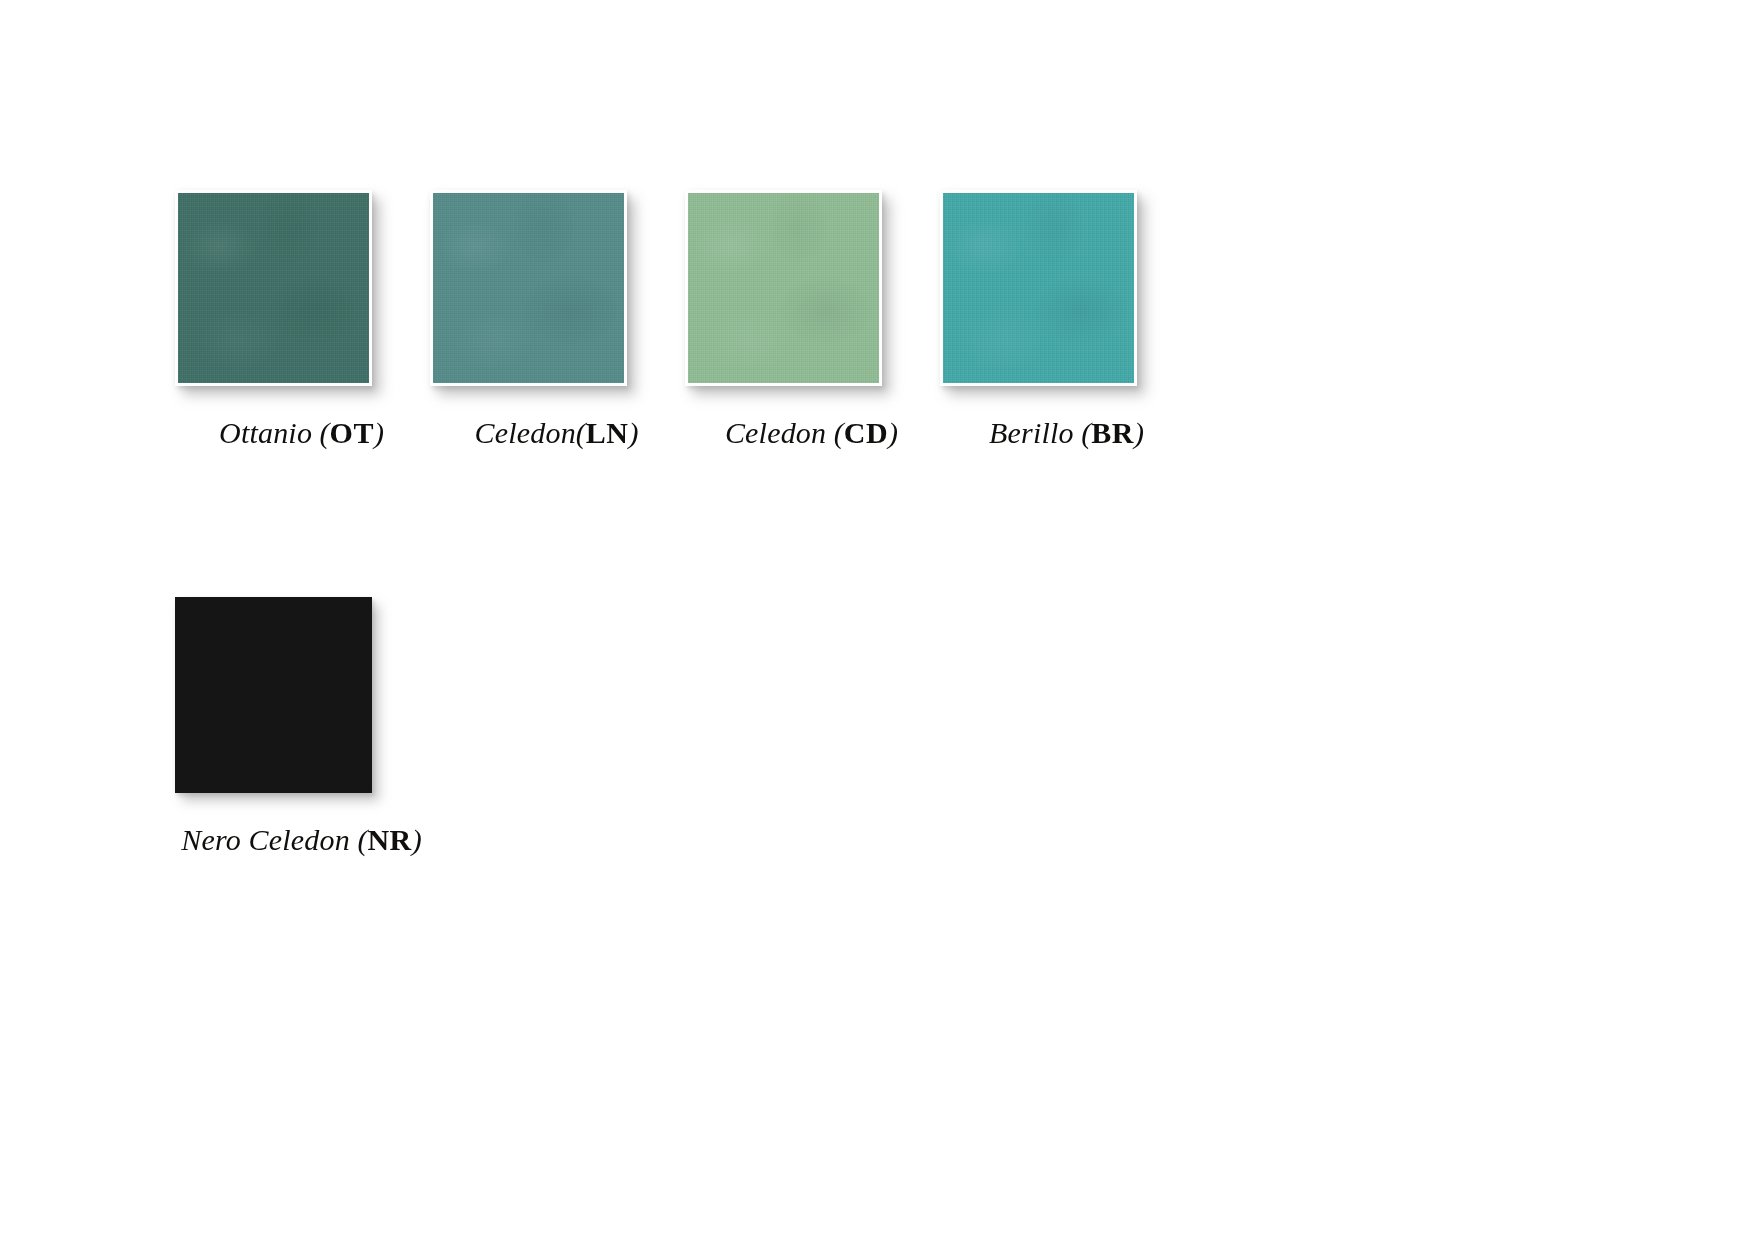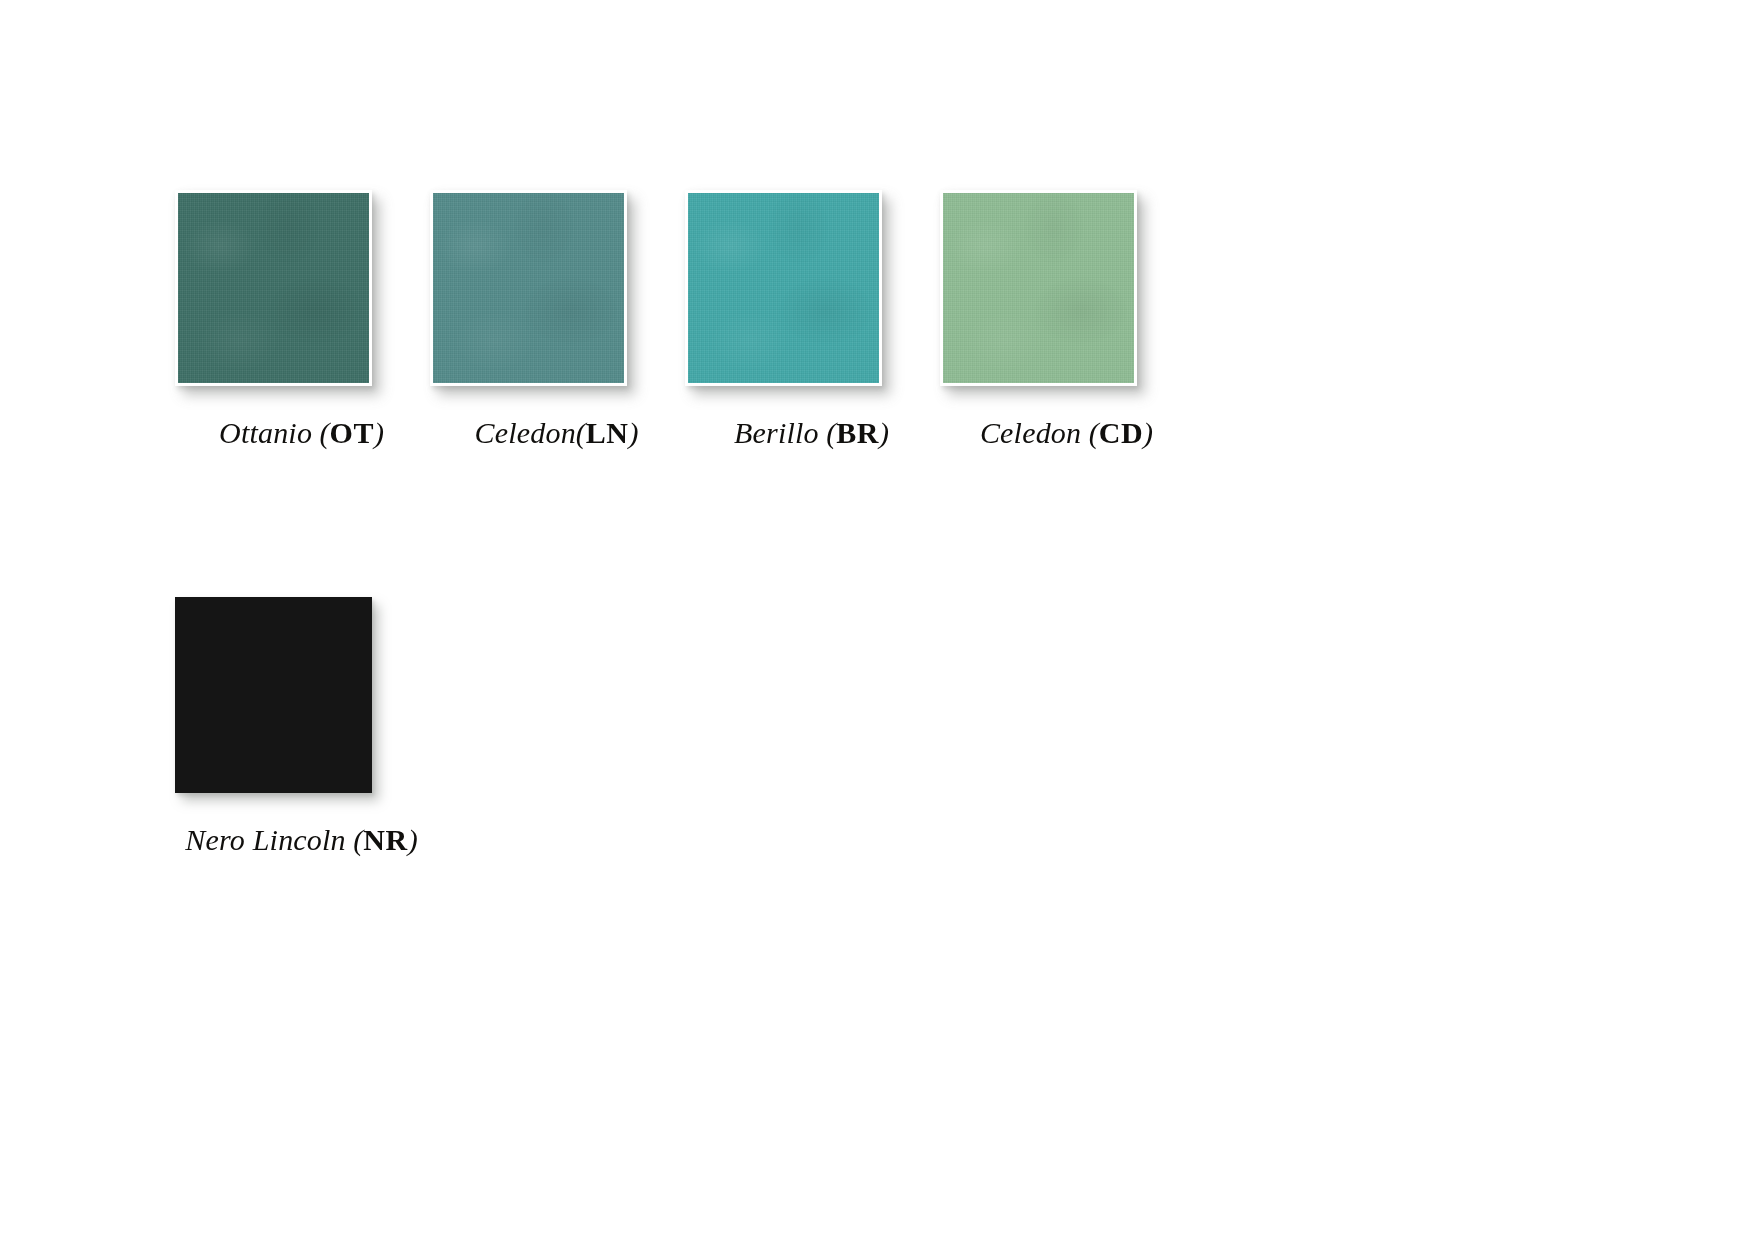--- a/index.html
+++ b/index.html
@@ -151,39 +151,39 @@
           <div class="chip-wrap">
             <div class="chip bordered" title="Lincoln(LN)" style="background-color: rgb(84, 139, 138);">
               <div class="weave"></div>
               <div class="mottle"></div>
             </div>
           </div>
           <div class="chip-label"><span class="cname">Celedon</span><span class="cgap"></span><span class="cparen">(</span><span class="ccode">LN</span><span class="cparen">)</span></div>
         </div>
         <div class="swatch-cell">
           <div class="chip-wrap">
+            <div class="chip bordered" title="Celedon (CD)" style="background-color: rgb(143, 188, 148);">
+              <div class="weave"></div>
+              <div class="mottle"></div>
+            </div>
+          </div>
+          <div class="chip-label"><span class="cname">Celedon</span><span class="cgap"> </span><span class="cparen">(</span><span class="ccode">CD</span><span class="cparen">)</span></div>
+        </div>
+        <div class="swatch-cell">
+          <div class="chip-wrap">
             <div class="chip bordered" title="Berillo (BR)" style="background-color: rgb(67, 168, 168);">
               <div class="weave"></div>
               <div class="mottle"></div>
             </div>
           </div>
           <div class="chip-label"><span class="cname">Berillo</span><span class="cgap"> </span><span class="cparen">(</span><span class="ccode">BR</span><span class="cparen">)</span></div>
         </div>
-        <div class="swatch-cell">
-          <div class="chip-wrap">
-            <div class="chip bordered" title="Celedon (CD)" style="background-color: rgb(143, 188, 148);">
-              <div class="weave"></div>
-              <div class="mottle"></div>
-            </div>
-          </div>
-          <div class="chip-label"><span class="cname">Celedon</span><span class="cgap"> </span><span class="cparen">(</span><span class="ccode">CD</span><span class="cparen">)</span></div>
-        </div>
       </div>
       <div class="swatch-row" id="row-1">
         <div class="swatch-cell">
           <div class="chip-wrap">
             <div class="chip flat" title="Nero Urushi (NR)" style="background-color: rgb(21, 21, 21);"></div>
           </div>
-          <div class="chip-label"><span class="cname">Nero Lincoln</span><span class="cgap"> </span><span class="cparen">(</span><span class="ccode">NR</span><span class="cparen">)</span></div>
+          <div class="chip-label"><span class="cname">Nero Celedon</span><span class="cgap"> </span><span class="cparen">(</span><span class="ccode">NR</span><span class="cparen">)</span></div>
         </div>
       </div>
     </div>
 </div>
 
 </body></html>

